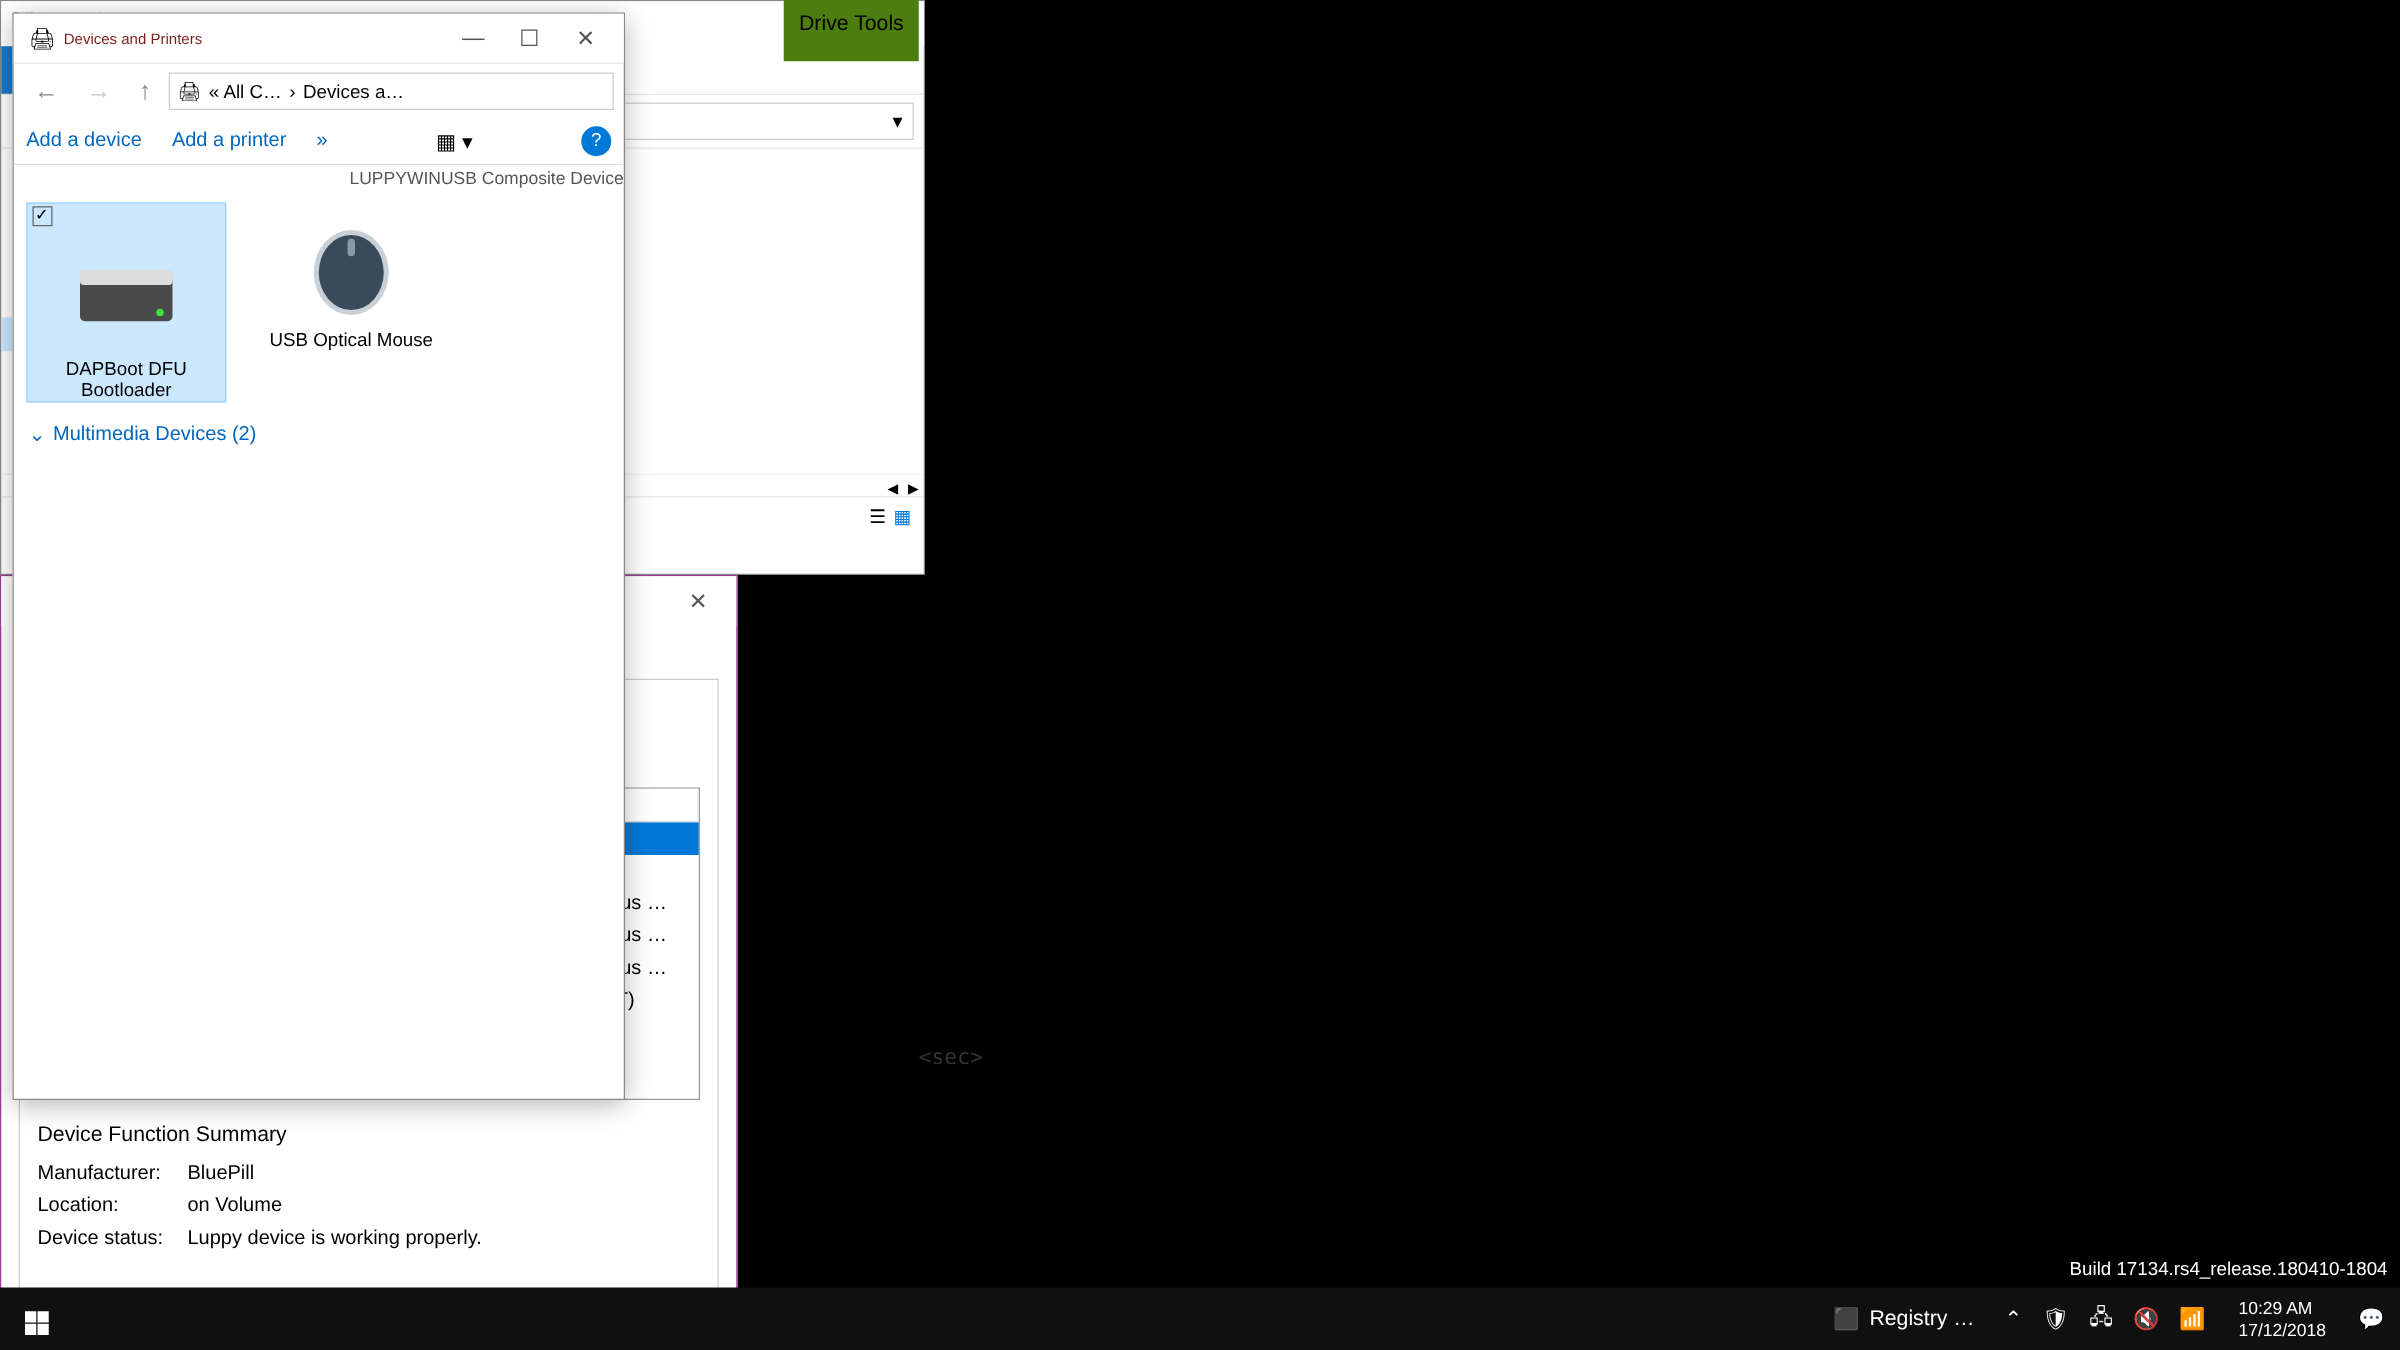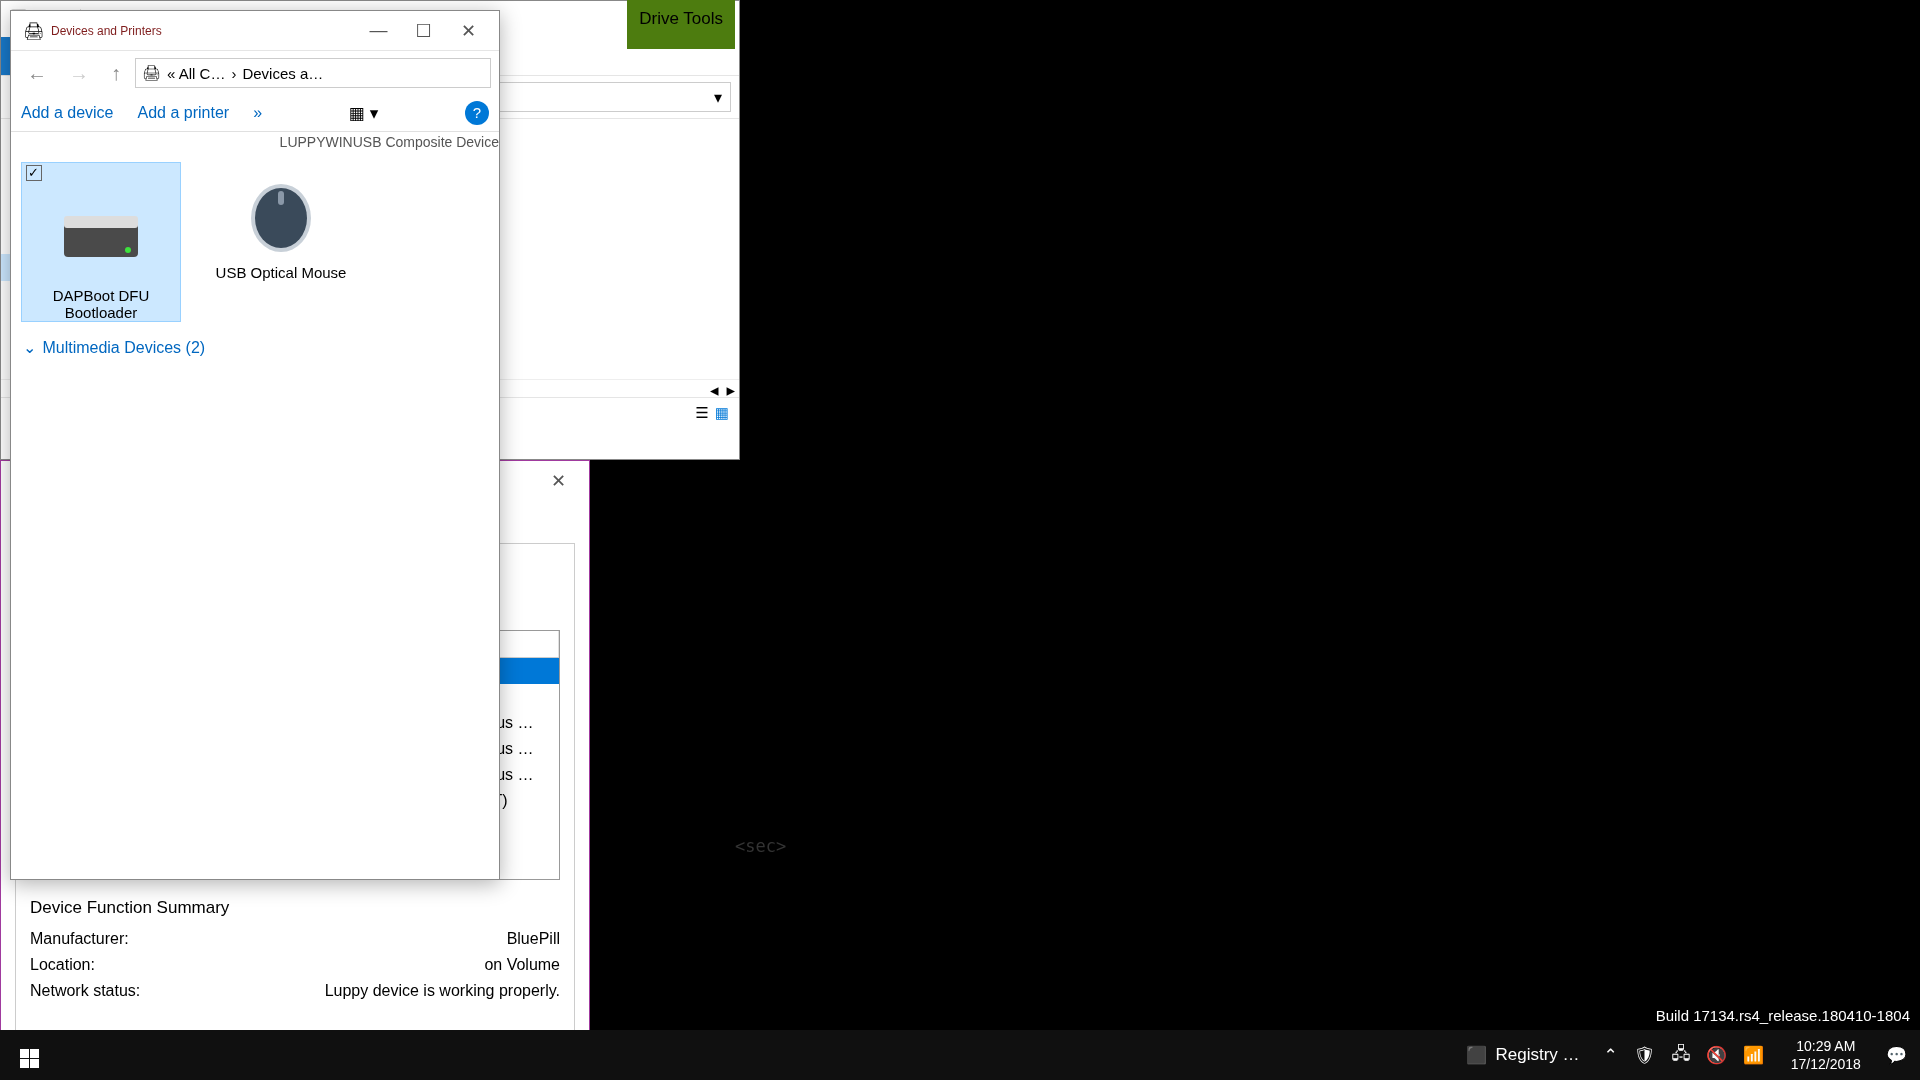--- a/index.html
+++ b/index.html
@@ -60,32 +60,32 @@
 #props .lh { padding:4px 8px; border-right:1px solid #e0e0e0; }
 #props .lh.name { width:330px; }
 #props .lh.type { flex:1; }
 #props .lrow { display:flex; font-size:16px; padding:2px 0; }
 #props .lrow.sel { background:#0078d7; color:#fff; }
 #props .lc { padding:2px 8px; }
 #props .lc.name { width:330px; display:flex; align-items:center; gap:6px; }
 #props .lc.type { flex:1; }
 .mini-icon { width:16px; height:14px; background:#8ab4d8; border:1px solid #5a8cb8; }
 #props .summary { margin-top:18px; }
-#props .summary .srow { display:flex; font-size:16px; padding:4px 0;justify-content:space-between; }
+#props .summary .srow { display:flex; font-size:16px; padding:4px 0; }
 #props .summary .slbl { width:120px; }
 .chk { width:16px; height:16px; border:1px solid #666; display:inline-block; }
 .chk.on::after { content:"✓"; font-size:13px; position:relative; top:-3px; left:1px; }
 .sec { font-family:Consolas,monospace; color:#333; position:absolute; left:735px; top:836px; z-index:2; }
 
 
 #taskbar { position:absolute; left:0; bottom:0; width:1920px; height:50px; background:#101010; display:flex; align-items:center; z-index:10; color:#fff; }
 #taskbar .start { width:58px; text-align:center; }
 #taskbar .task { display:flex; align-items:center; gap:8px; padding:0 12px; height:50px; margin-left:auto; }
 #taskbar .tray { display:flex; align-items:center; gap:16px; padding:0 12px; }
-#taskbar .clock { text-align:center; font-size:14px; line-height:1.3; padding:0 10px; }
+#taskbar .clock { font-size:14px; line-height:1.3; padding:0 10px; }
 #taskbar .build { position:absolute; right:10px; bottom:56px; color:#fff; font-size:15px; text-align:right; }
 .win-logo { display:inline-grid; grid-template:repeat(2,9px)/repeat(2,9px); gap:1px; }
 .win-logo span { background:#fff; }
 </style>
 </head>
 <body>
 
 <div id="devprint" class="win">
   <div class="titlebar">
     <span class="tb-icon">🖨</span>
@@ -312,21 +312,21 @@
       <div style="margin-bottom:8px">Device Function Summary</div>
       <div class="srow">
           <div class="slbl">Manufacturer:</div>
           <div>BluePill</div>
         </div>
       <div class="srow">
           <div class="slbl">Location:</div>
           <div>on Volume</div>
         </div>
       <div class="srow">
-          <div class="slbl">Network status:</div>
+          <div class="slbl">Device status:</div>
           <div>Luppy device is working properly.</div>
         </div>
     </div>
 
   </div>
 
 </div>
 
 <div id="taskbar">
   <div class="build">Build 17134.rs4_release.180410-1804</div>

